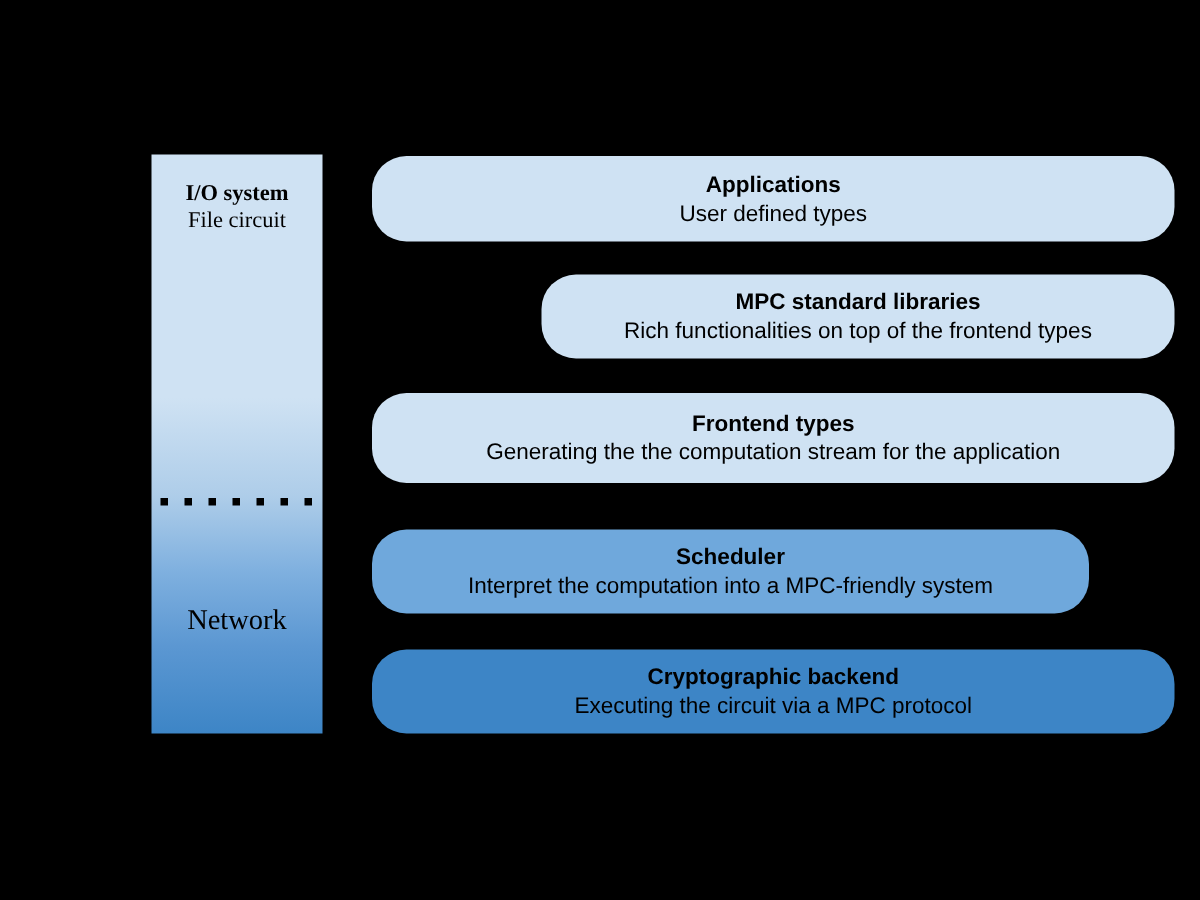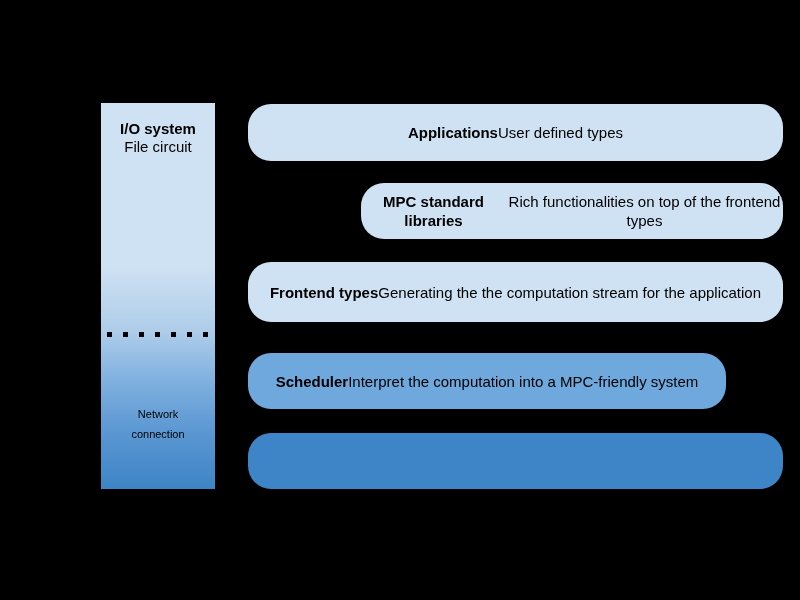--- a/index.html
+++ b/index.html
@@ -18,55 +18,56 @@
 
   
   .io-column {
     position: absolute;
     left: 101px; top: 103px;
     width: 114px; height: 386px;
     background: linear-gradient(180deg,
       #cfe2f3 0%, #cfe2f3 42%,
       #aecde9 59%, #7fb0df 72%,
       #5b97d2 85%, #3d85c6 100%);
+    font-family: Liberation Serif, serif;
   }
   .io-top-label {
     position: absolute;
     left: 0; right: 0; top: 17px;
     text-align: center;
     font-size: 15px; line-height: 18px;
   }
   .io-top-label .t { font-weight: bold; display: block; }
   .io-top-label .s { display: block; }
   .io-bottom-label {
     position: absolute;
     left: 0; right: 0; top: 301px;
     text-align: center;
-    font-size: 11px; line-height: 20px;
+    font-size: 19px; line-height: 20px;
   }
   .io-bottom-label span { display: block; }
 
   .dotted-divider {
     position: absolute;
     left: 6px; top: 229px;
     width: 101px; height: 5px;
     display: flex;
     justify-content: space-between;
   }
   .dotted-divider i {
     display: block;
     width: 5px; height: 5px;
     background: #000000;
   }
 
   
   .layer {
     position: absolute;
     display: flex;
-    flex-direction: row;
+    flex-direction: column;
     justify-content: center;
     align-items: center;
     text-align: center;
     font-size: 15px;
     line-height: 19px;
     border-radius: 23px;
   }
   .layer .title { font-weight: bold; display: block; }
   .layer .subtitle { display: block; }
 
@@ -92,21 +93,20 @@
       <i></i>
       <i></i>
       <i></i>
       <i></i>
       <i></i>
       <i></i>
     </div>
 
     <div class="io-bottom-label">
       <span>Network</span>
-      <span>connection</span>
     </div>
   </div>
 
   <div class="layer layer-0" style="background-color: rgb(207, 226, 243);">
     <span class="title">Applications</span>
     <span class="subtitle">User defined types</span>
   </div>
 
   <div class="layer layer-2" style="background-color: rgb(207, 226, 243);">
     <span class="title">Frontend types</span>
@@ -117,15 +117,17 @@
     <span class="title">MPC standard libraries</span>
     <span class="subtitle">Rich functionalities on top of the frontend types</span>
   </div>
 
   <div class="layer layer-3" style="background-color: rgb(111, 168, 220);">
     <span class="title">Scheduler</span>
     <span class="subtitle">Interpret the computation into a MPC-friendly system</span>
   </div>
 
   <div class="layer layer-4" style="background-color: rgb(61, 133, 198);">
+    <span class="title">Cryptographic backend</span>
+    <span class="subtitle">Executing the circuit via a MPC protocol</span>
   </div>
 
 </div>
 
 </body></html>

